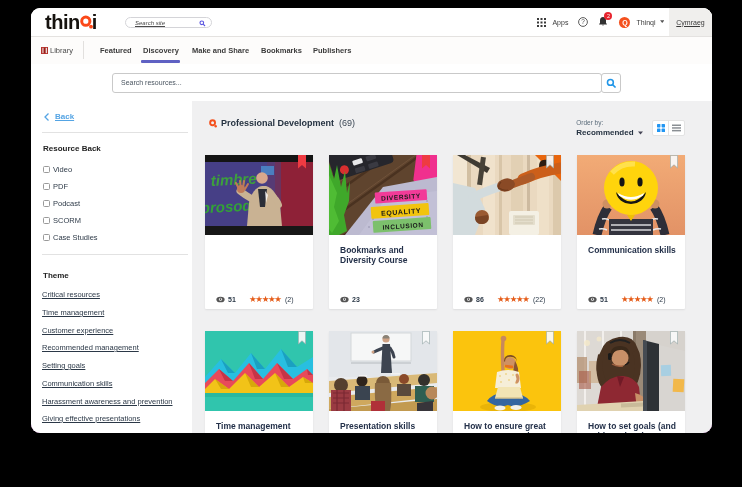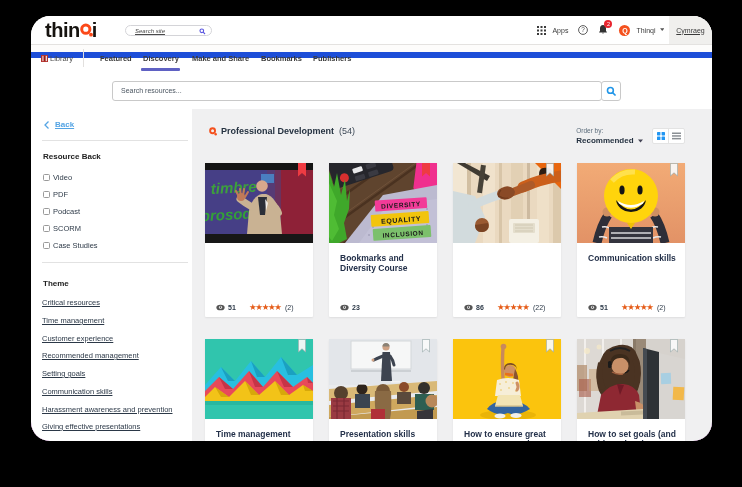--- a/index.html
+++ b/index.html
@@ -1,36 +1,36 @@
 <!DOCTYPE html>
 <html><head>
 <meta charset="utf-8">
 <style>
 * { margin:0; padding:0; box-sizing:border-box; }
 html,body { width:742px; height:487px; background:#000; overflow:hidden;
   font-family:"Liberation Sans", sans-serif; }
-.win { position:absolute; left:31px; top:16px; width:681px; height:425px;
-  background:#fff; border-radius:19px; overflow:hidden; }
+.win { position:absolute; left:31px; top:8px; width:681px; height:425px;
+  background:#fff; border-radius:9px; overflow:hidden; }
 
 .hdr { position:absolute; left:0; top:0; width:100%; height:28px; background:#fff; }
 .logo { position:absolute; left:14px; top:3px; font-size:20px; font-weight:bold;
   color:#16130f; letter-spacing:-0.5px; }
 .logo svg { vertical-align:baseline; }
 .pill { position:absolute; left:94px; top:9px; width:87px; height:11px;
   border:1px solid #d4d4d8; border-radius:6px; background:#fff; }
 .pill .ph { position:absolute; left:9px; top:2px; font-size:6px; font-style:italic;
   color:#4a4a4a; text-decoration:underline; font-family:"Liberation Sans"; }
 .pill svg { position:absolute; right:5px; top:2px; }
 .hright { position:absolute; right:48px; top:0; height:28px; display:flex;
   align-items:center; gap:6px; font-size:7px; color:#3a3a3a; }
 .cym { position:absolute; right:0; top:0; width:43px; height:28px; background:#f0efed;
   font-size:7px; color:#3a3a3a; display:flex; align-items:center; justify-content:center; }
 .cym span { text-decoration:underline; }
 
-.nav { position:absolute; left:0; top:28px; width:100%; height:14px; background:#fdfcfb;
+.nav { position:absolute; left:0; top:28px; width:100%; height:38px; background:#fdfcfb;
   border-top:1px solid #e4e2e0; border-bottom:6px solid #1d4ed8; font-size:7.5px;
   color:#3e3e3e; }
 .nav .item { position:absolute; top:9px; font-weight:bold; color:#3b3b3b; }
 .nav .sep { position:absolute; left:52px; top:4px; width:1px; height:18px; background:#e2e0de; }
 .disc-ul { position:absolute; left:110px; top:23px; width:39px; height:3px;
   background:#5f61c3; border-radius:1px; }
 
 .srow { position:absolute; left:0; top:56px; width:100%; height:37px; background:#fff; }
 .srow .inp { position:absolute; left:81px; top:9px; width:490px; height:20px;
   border:1px solid #c9c9c9; border-radius:3px; background:#fff; font-size:7px;
@@ -171,21 +171,21 @@
       <div class="slink" style="top:278px">Communication skills</div>
       <div class="slink" style="top:296px">Harassment awareness and prevention</div>
       <div class="slink" style="top:313px">Giving effective presentations</div>
       <div class="slink" style="top:331px">Equality and diversity</div>
     </div>
     <div class="content">
       <svg class="chead-q" width="8" height="9" viewBox="0 0 13 15">
           <circle cx="5.8" cy="6.2" r="4.1" fill="none" stroke="#f4511e" stroke-width="3.2"></circle>
           <circle cx="11" cy="12" r="2" fill="#f4511e"></circle>
         </svg>
-      <div class="chead-t">Professional Development&nbsp; <span class="cnt">(54)</span></div>
+      <div class="chead-t">Professional Development&nbsp; <span class="cnt">(69)</span></div>
       <div class="orderby">Order by:<div class="rec">Recommended&nbsp; <svg width="5" height="4" viewBox="0 0 5 4">
               <path d="M0 0.5 L5 0.5 L2.5 3.5 Z" fill="#445"></path>
             </svg></div></div>
       <div class="vtoggle">
         <span class="vt">
             <svg width="8" height="8" viewBox="0 0 8 8">
               <g fill="#2196f3">
                 <rect x="0" y="0" width="3.4" height="3.4" rx="0.6"></rect>
                 <rect x="4.6" y="0" width="3.4" height="3.4" rx="0.6"></rect>
                 <rect x="0" y="4.6" width="3.4" height="3.4" rx="0.6"></rect>

